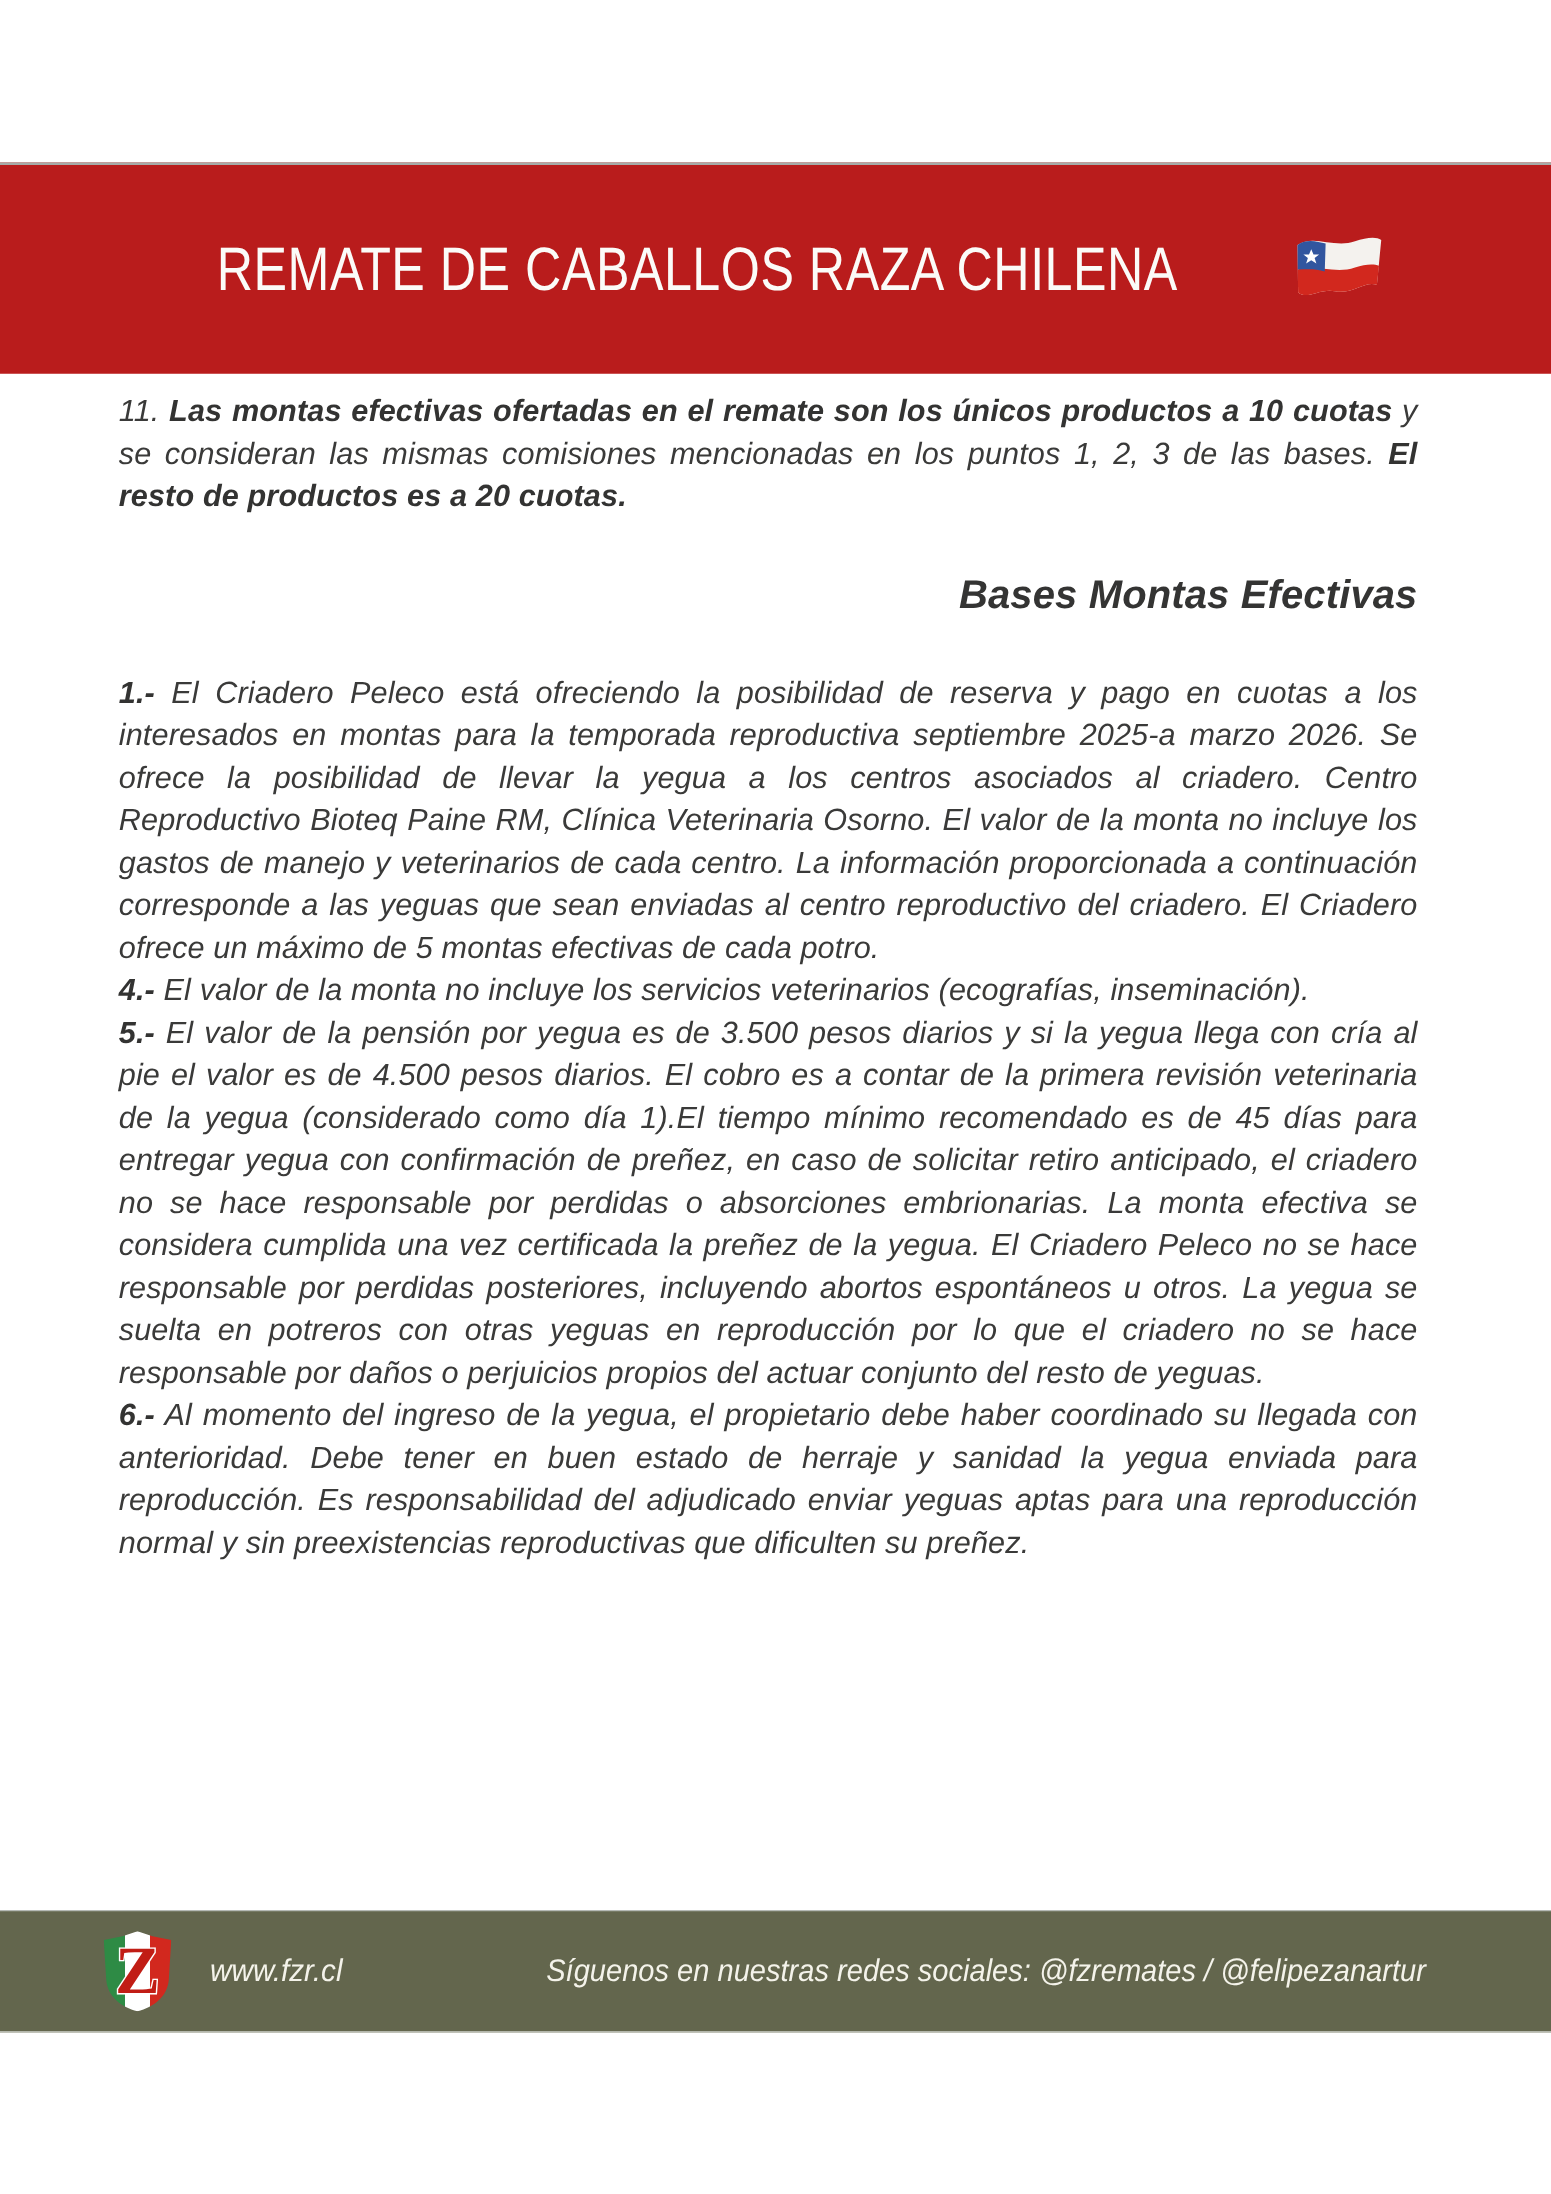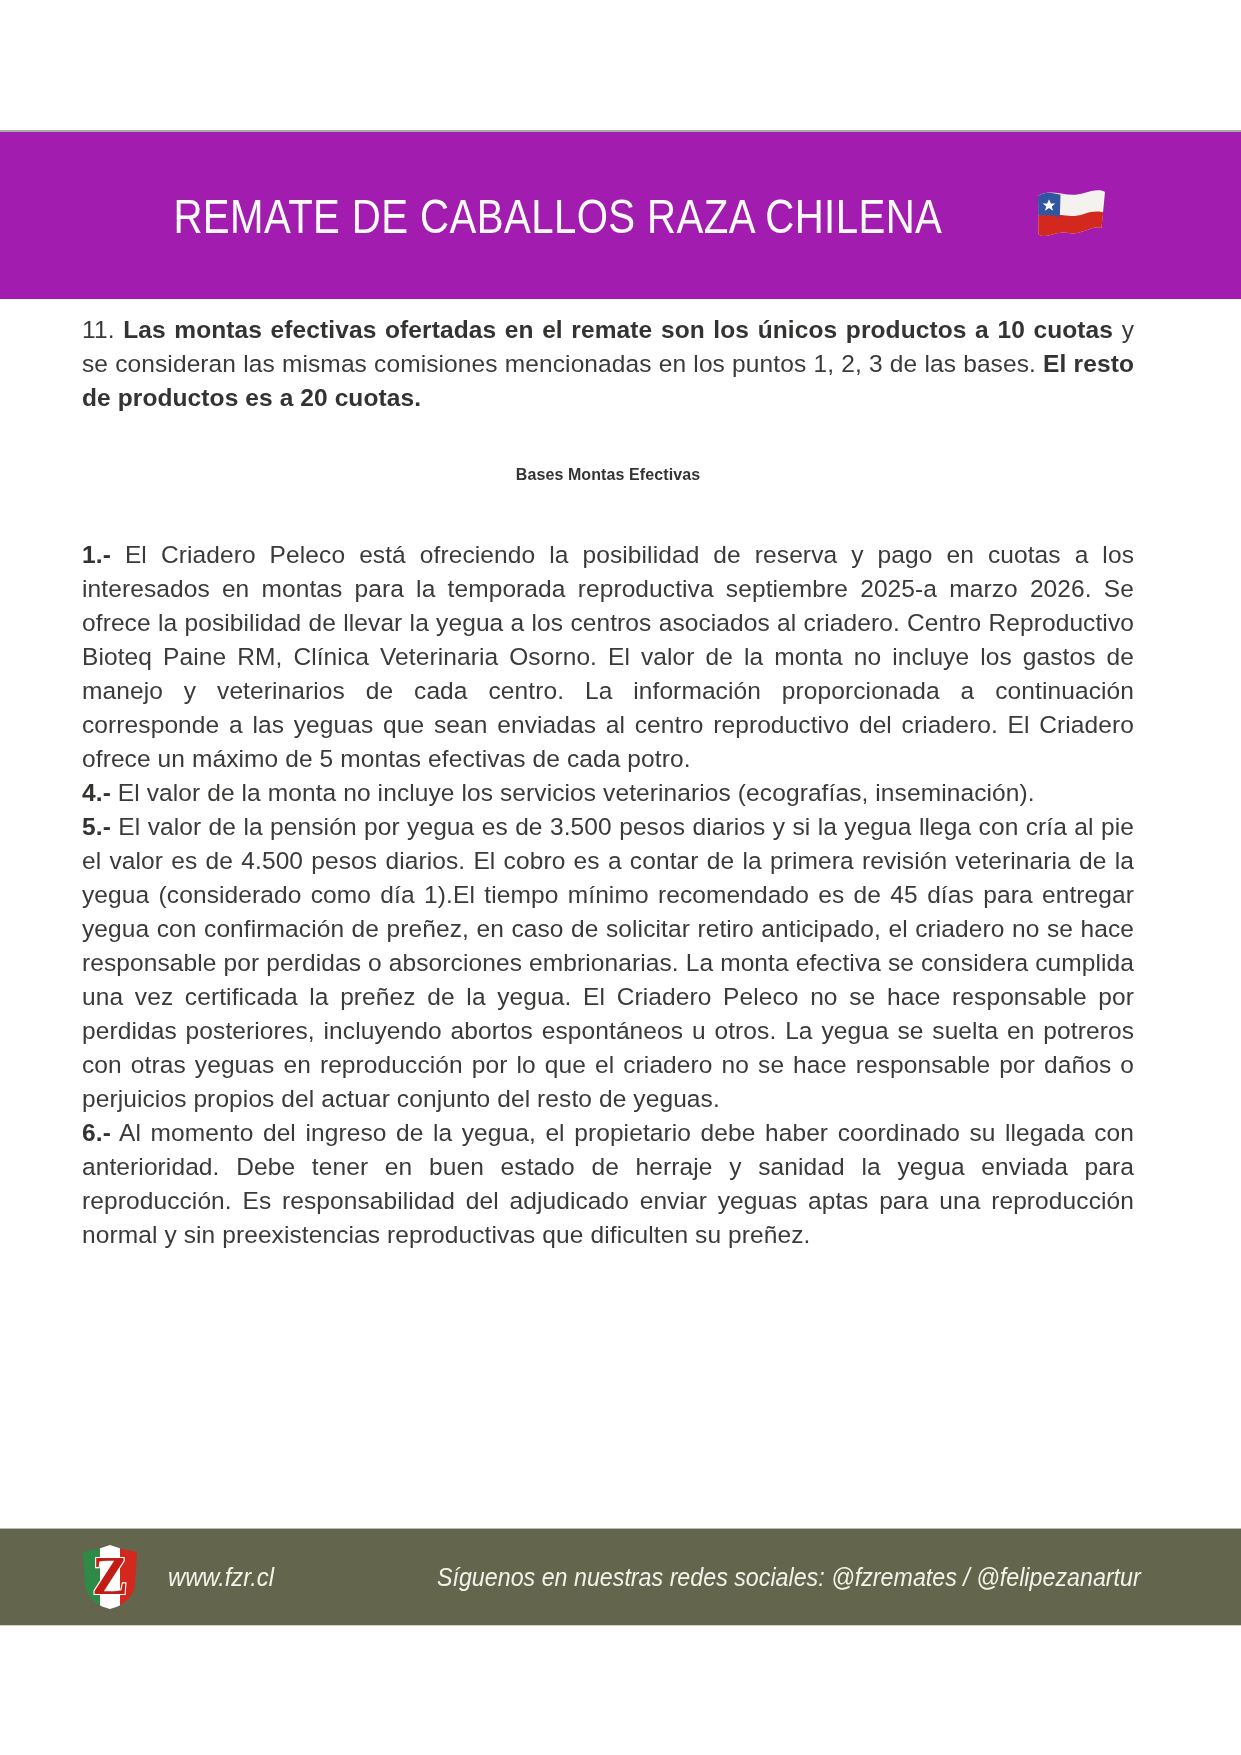--- a/index.html
+++ b/index.html
@@ -4,42 +4,42 @@
 <style>
   html,body { margin:0; padding:0; background:#ffffff; }
   .page {
     position:relative; width:1241px; height:1755px; background:#ffffff;
     font-family:"Liberation Sans", sans-serif; overflow:hidden;
   }
 
   
   .header-band {
     position:absolute; top:130px; left:0; width:100%; height:169px;
-    background:#a21caf; border-top:2px solid #a6aba8; box-sizing:border-box;
+    background:#b91c1c; border-top:2px solid #a6aba8; box-sizing:border-box;
     display:flex; align-items:center; justify-content:center;
     padding-right:41px; gap:2px;
   }
   .page-title {
     margin:0; color:#fbfbf8; font-size:49px; font-weight:400;
     letter-spacing:0.5px; white-space:nowrap; transform:scaleX(0.82);
   }
   .flag { width:82px; height:64px; flex:0 0 auto; }
 
   
   .content {
-    position:absolute; top:299px; left:3px; right:0; box-sizing:border-box;
+    position:absolute; top:299px; left:16px; right:0; box-sizing:border-box;
     padding:14px 107px 0 79px;
     color:#3a3a39; font-size:24.5px; line-height:34px;
-    letter-spacing:0.1px; text-align:justify;
+    letter-spacing:0.1px; text-align:justify;font-style:italic;
   }
   .para { margin:0; }
   .para b, .clause-num { font-weight:700; color:#333332; }
   .section-heading {
-    font-size:16px; font-weight:700; color:#343433;
-    margin:43px 0 46px 0; text-align:center;
+    font-size:32px; font-weight:700; color:#343433;
+    margin:43px 0 46px 0; text-align:right;
   }
 
   
   .footer-band {
     position:absolute; top:1528px; left:0; width:100%; height:98px;
     background:#63664d; border-top:1px solid #b5bab5; border-bottom:1px solid #cfd2cc;
     box-sizing:border-box; display:flex; align-items:center;
     padding:0 100px 0 80px;
   }
   .logo { width:60px; height:66px; flex:0 0 auto; }

